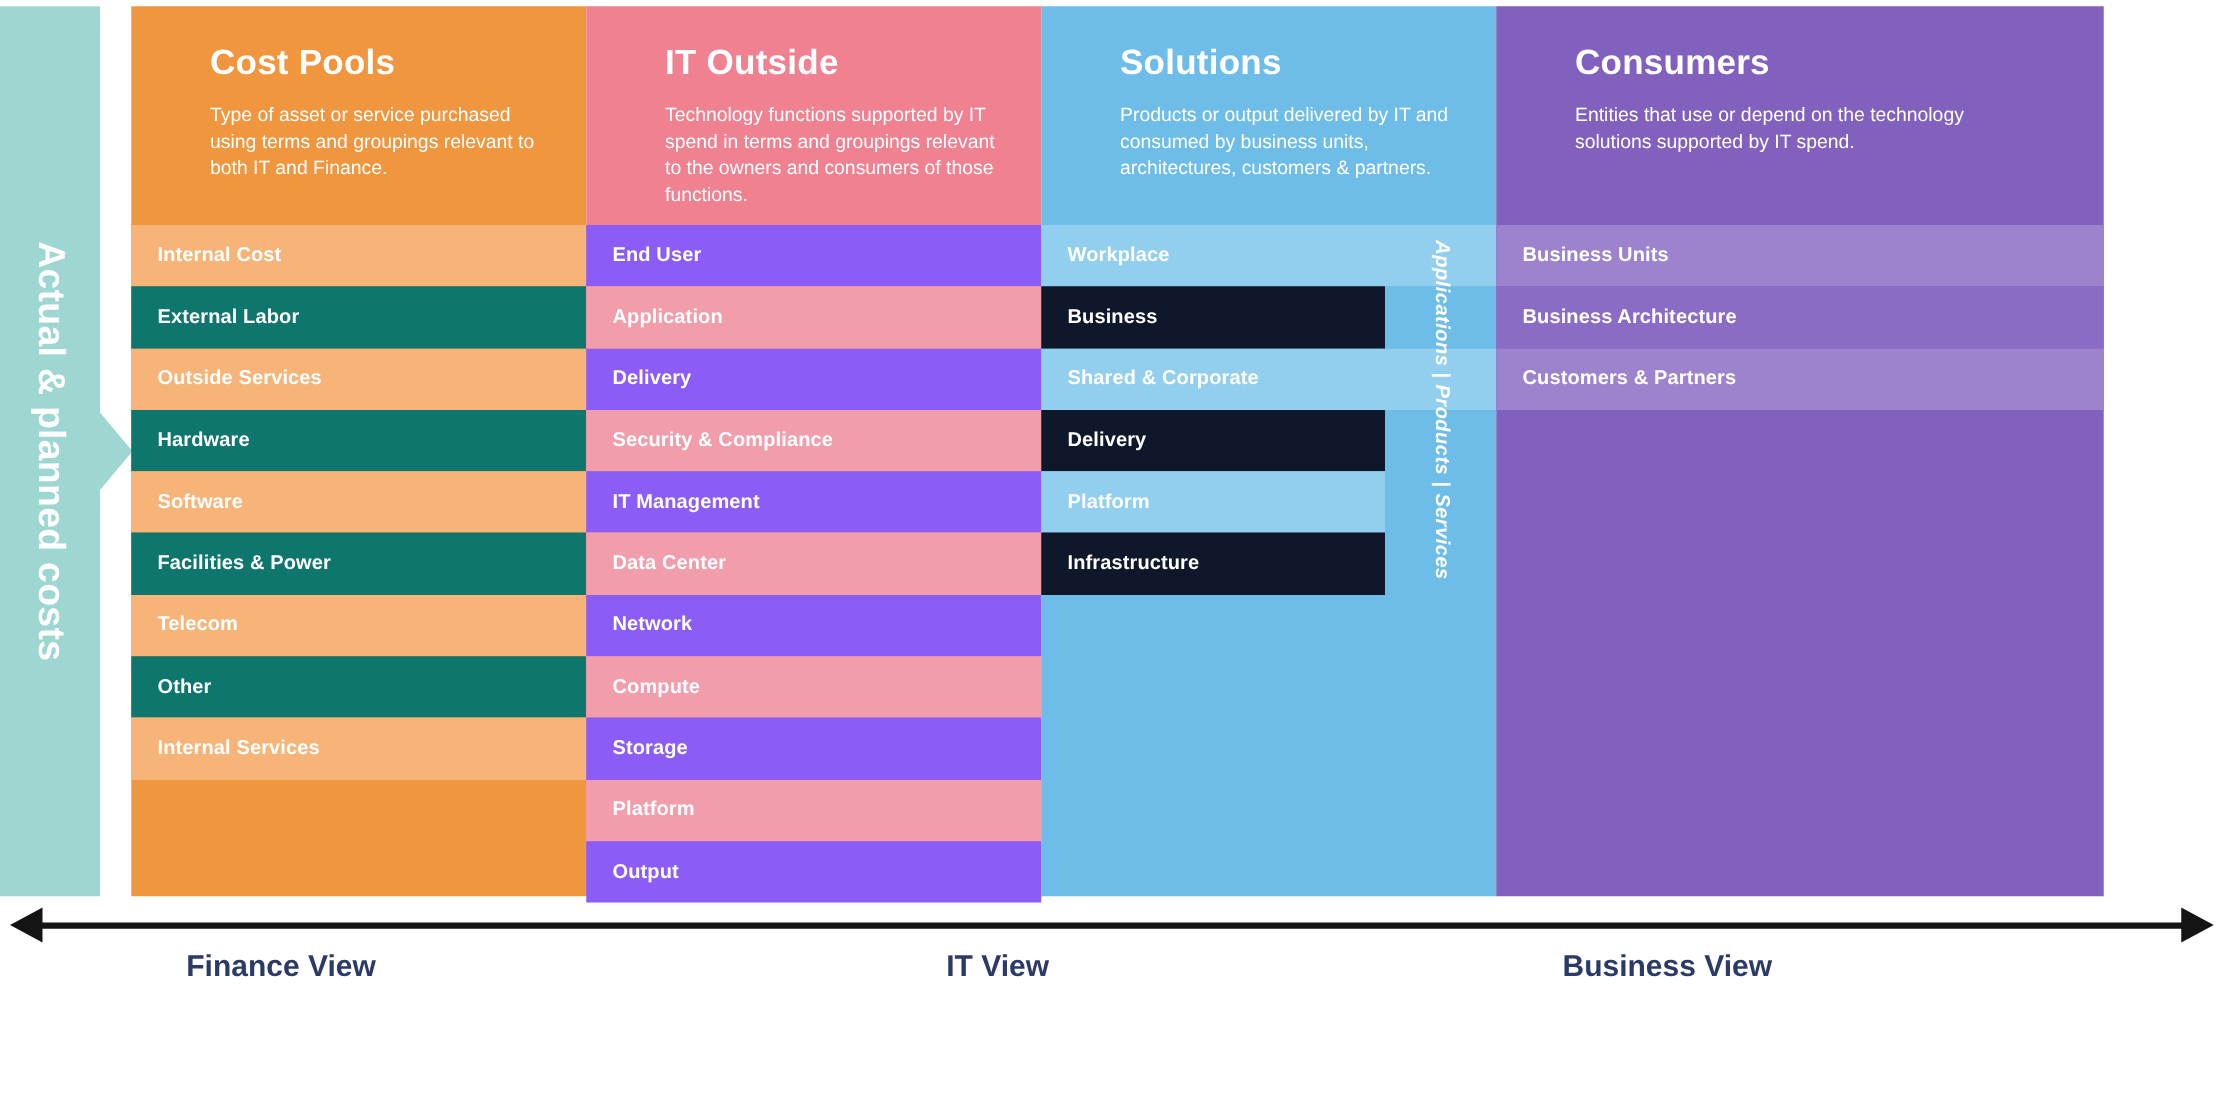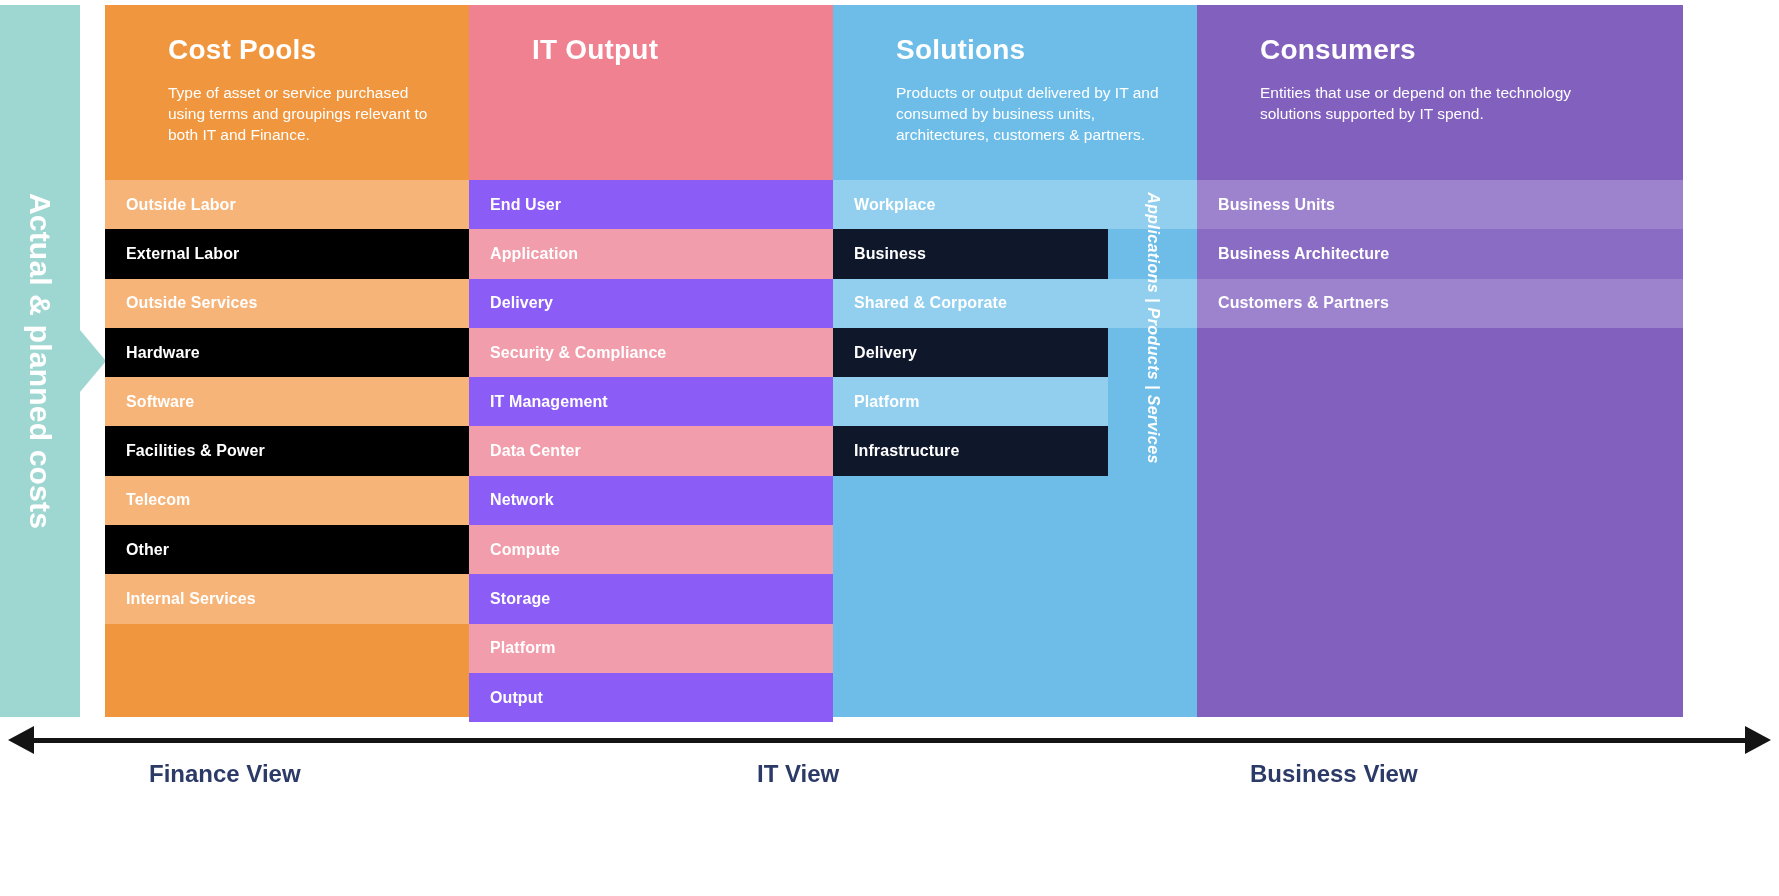--- a/index.html
+++ b/index.html
@@ -70,21 +70,21 @@
     padding-left:21px;
     box-sizing:border-box;
   }
   .row-label{
     color:#ffffff;font-size:16px;font-weight:700;letter-spacing:.1px;
     white-space:nowrap;
   }
 
   
   .col-costpools .row.odd {background:#f6b479;}
-  .col-costpools .row.even{background:#000000;}
+  .col-costpools .row.even{background:#0f766e;}
   .col-ittowers .row.odd {background:#8b5cf6;}
   .col-ittowers .row.even{background:#f19dab;}
   .col-solutions .row.odd {background:#92cfee;}
   .col-solutions .row.even{background:#0f172a;}
   .col-consumers .row.odd {background:#9d83ce;}
   .col-consumers .row.even{background:#8b6cc4;}
 
   
   .col-solutions .row.narrow{width:275px;}
   .col-solutions .row.wide{width:440px;}
@@ -148,21 +148,21 @@
 
   <div class="cols">
 
     <div class="col col-costpools">
       <div class="col-head">
         <h2 class="col-title">Cost Pools</h2>
         <p class="col-desc">Type of asset or service purchased using terms and groupings relevant to both IT and Finance.</p>
       </div>
       <div class="rows">
         <div class="row odd">
-            <span class="row-label">Outside Labor</span>
+            <span class="row-label">Internal Cost</span>
           </div>
         <div class="row even">
             <span class="row-label">External Labor</span>
           </div>
         <div class="row odd">
             <span class="row-label">Outside Services</span>
           </div>
         <div class="row even">
             <span class="row-label">Hardware</span>
           </div>
@@ -179,21 +179,22 @@
             <span class="row-label">Other</span>
           </div>
         <div class="row odd">
             <span class="row-label">Internal Services</span>
           </div>
       </div>
     </div>
 
     <div class="col col-ittowers">
       <div class="col-head">
-        <h2 class="col-title">IT Output</h2>
+        <h2 class="col-title">IT Outside</h2>
+        <p class="col-desc">Technology functions supported by IT spend in terms and groupings relevant to the owners and consumers of those functions.</p>
       </div>
       <div class="rows">
         <div class="row odd">
             <span class="row-label">End User</span>
           </div>
         <div class="row even">
             <span class="row-label">Application</span>
           </div>
         <div class="row odd">
             <span class="row-label">Delivery</span>

